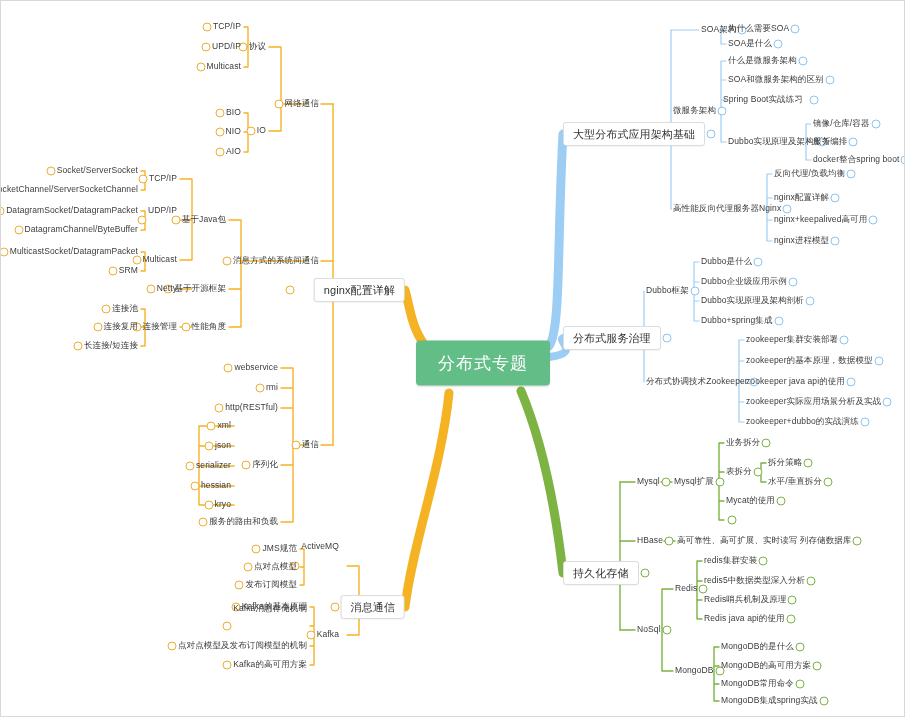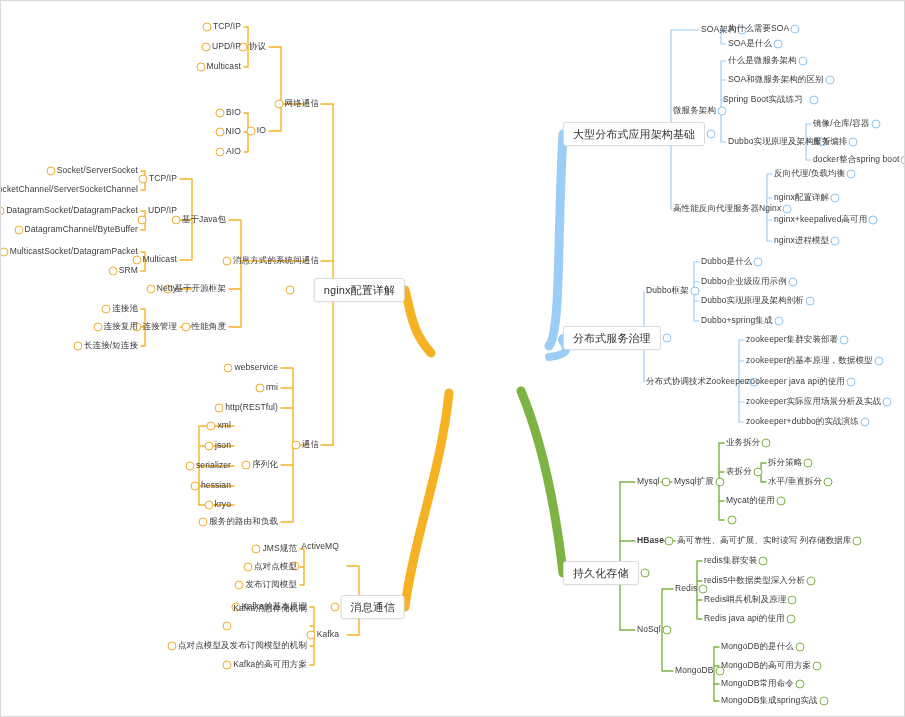--- a/index.html
+++ b/index.html
@@ -89,20 +89,21 @@
       <path d="M292,367 L292,521 M292,367 L280,367 M292,387 L280,387 M292,407 L280,407 M292,464 L280,464 M292,521 L280,521 M292,444 L305,444" stroke="#f5b324" stroke-width="1.4"></path>
       <path d="M198,425 L198,504 M198,425 L233,425 M198,445 L233,445 M198,465 L233,465 M198,485 L233,485 M198,504 L233,504" stroke="#f5b324" stroke-width="1.4"></path>
 
       <path d="M352,606 L358,606" stroke="#f5b324" stroke-width="1.4"></path>
       <path d="M358,565 L358,634 M358,565 L346,565 M358,634 L346,634" stroke="#f5b324" stroke-width="1.4"></path>
       <path d="M303,548 L299,548 M303,566 L299,566 M303,584 L299,584 M303,548 L303,584" stroke="#f5b324" stroke-width="1.4"></path>
       <path d="M313,606 L309,606 M313,625 L309,625 M313,645 L309,645 M313,664 L309,664 M313,606 L313,664" stroke="#f5b324" stroke-width="1.4"></path>
     </g>
   </svg>
 
+  <div class="root" style="left:482px;top:362px">分布式专题</div>
 
   <div id="nodes">
       <div class="node lvl1 l-right" style="left: 562px; top: 133px;">大型分布式应用架构基础</div>
       <div class="collapse b" style="top: 133px; left: 710px;"></div>
       <div class="node l-right" style="left: 700px; top: 29px;">SOA架构</div>
       <div class="collapse b" style="top: 29px; left: 741px;"></div>
       <div class="node l-right" style="left: 727px; top: 28px;">为什么需要SOA</div>
       <div class="collapse b" style="top: 28px; left: 794px;"></div>
       <div class="node l-right" style="left: 727px; top: 43px;">SOA是什么</div>
       <div class="collapse b" style="top: 43px; left: 777px;"></div>
@@ -167,21 +168,21 @@
       <div class="node l-right" style="left: 725px; top: 471px;">表拆分</div>
       <div class="collapse g" style="top: 471px; left: 757px;"></div>
       <div class="node l-right" style="left: 767px; top: 462px;">拆分策略</div>
       <div class="collapse g" style="top: 462px; left: 807px;"></div>
       <div class="node l-right" style="left: 767px; top: 481px;">水平/垂直拆分</div>
       <div class="collapse g" style="top: 481px; left: 827px;"></div>
       <div class="node l-right" style="left: 725px; top: 500px;">Mycat的使用</div>
       <div class="collapse g" style="top: 500px; left: 780px;"></div>
       <div class="node l-right" style="left: 725px; top: 519px;"></div>
       <div class="collapse g" style="top: 519px; left: 731px;"></div>
-      <div class="node l-right" style="left: 636px; top: 540px; font-weight: bold;">HBase</div>
+      <div class="node l-right" style="left: 636px; top: 540px;">HBase</div>
       <div class="collapse g" style="top: 540px; left: 668px;"></div>
       <div class="node l-right" style="left: 676px; top: 540px;">高可靠性、高可扩展、实时读写 列存储数据库</div>
       <div class="collapse g" style="top: 540px; left: 856px;"></div>
       <div class="node l-right" style="left: 636px; top: 629px;">NoSql</div>
       <div class="collapse g" style="top: 629px; left: 666px;"></div>
       <div class="node l-right" style="left: 674px; top: 588px;">Redis</div>
       <div class="collapse g" style="top: 588px; left: 702px;"></div>
       <div class="node l-right" style="left: 703px; top: 560px;">redis集群安装</div>
       <div class="collapse g" style="top: 560px; left: 762px;"></div>
       <div class="node l-right" style="left: 703px; top: 580px;">redis5中数据类型深入分析</div>

